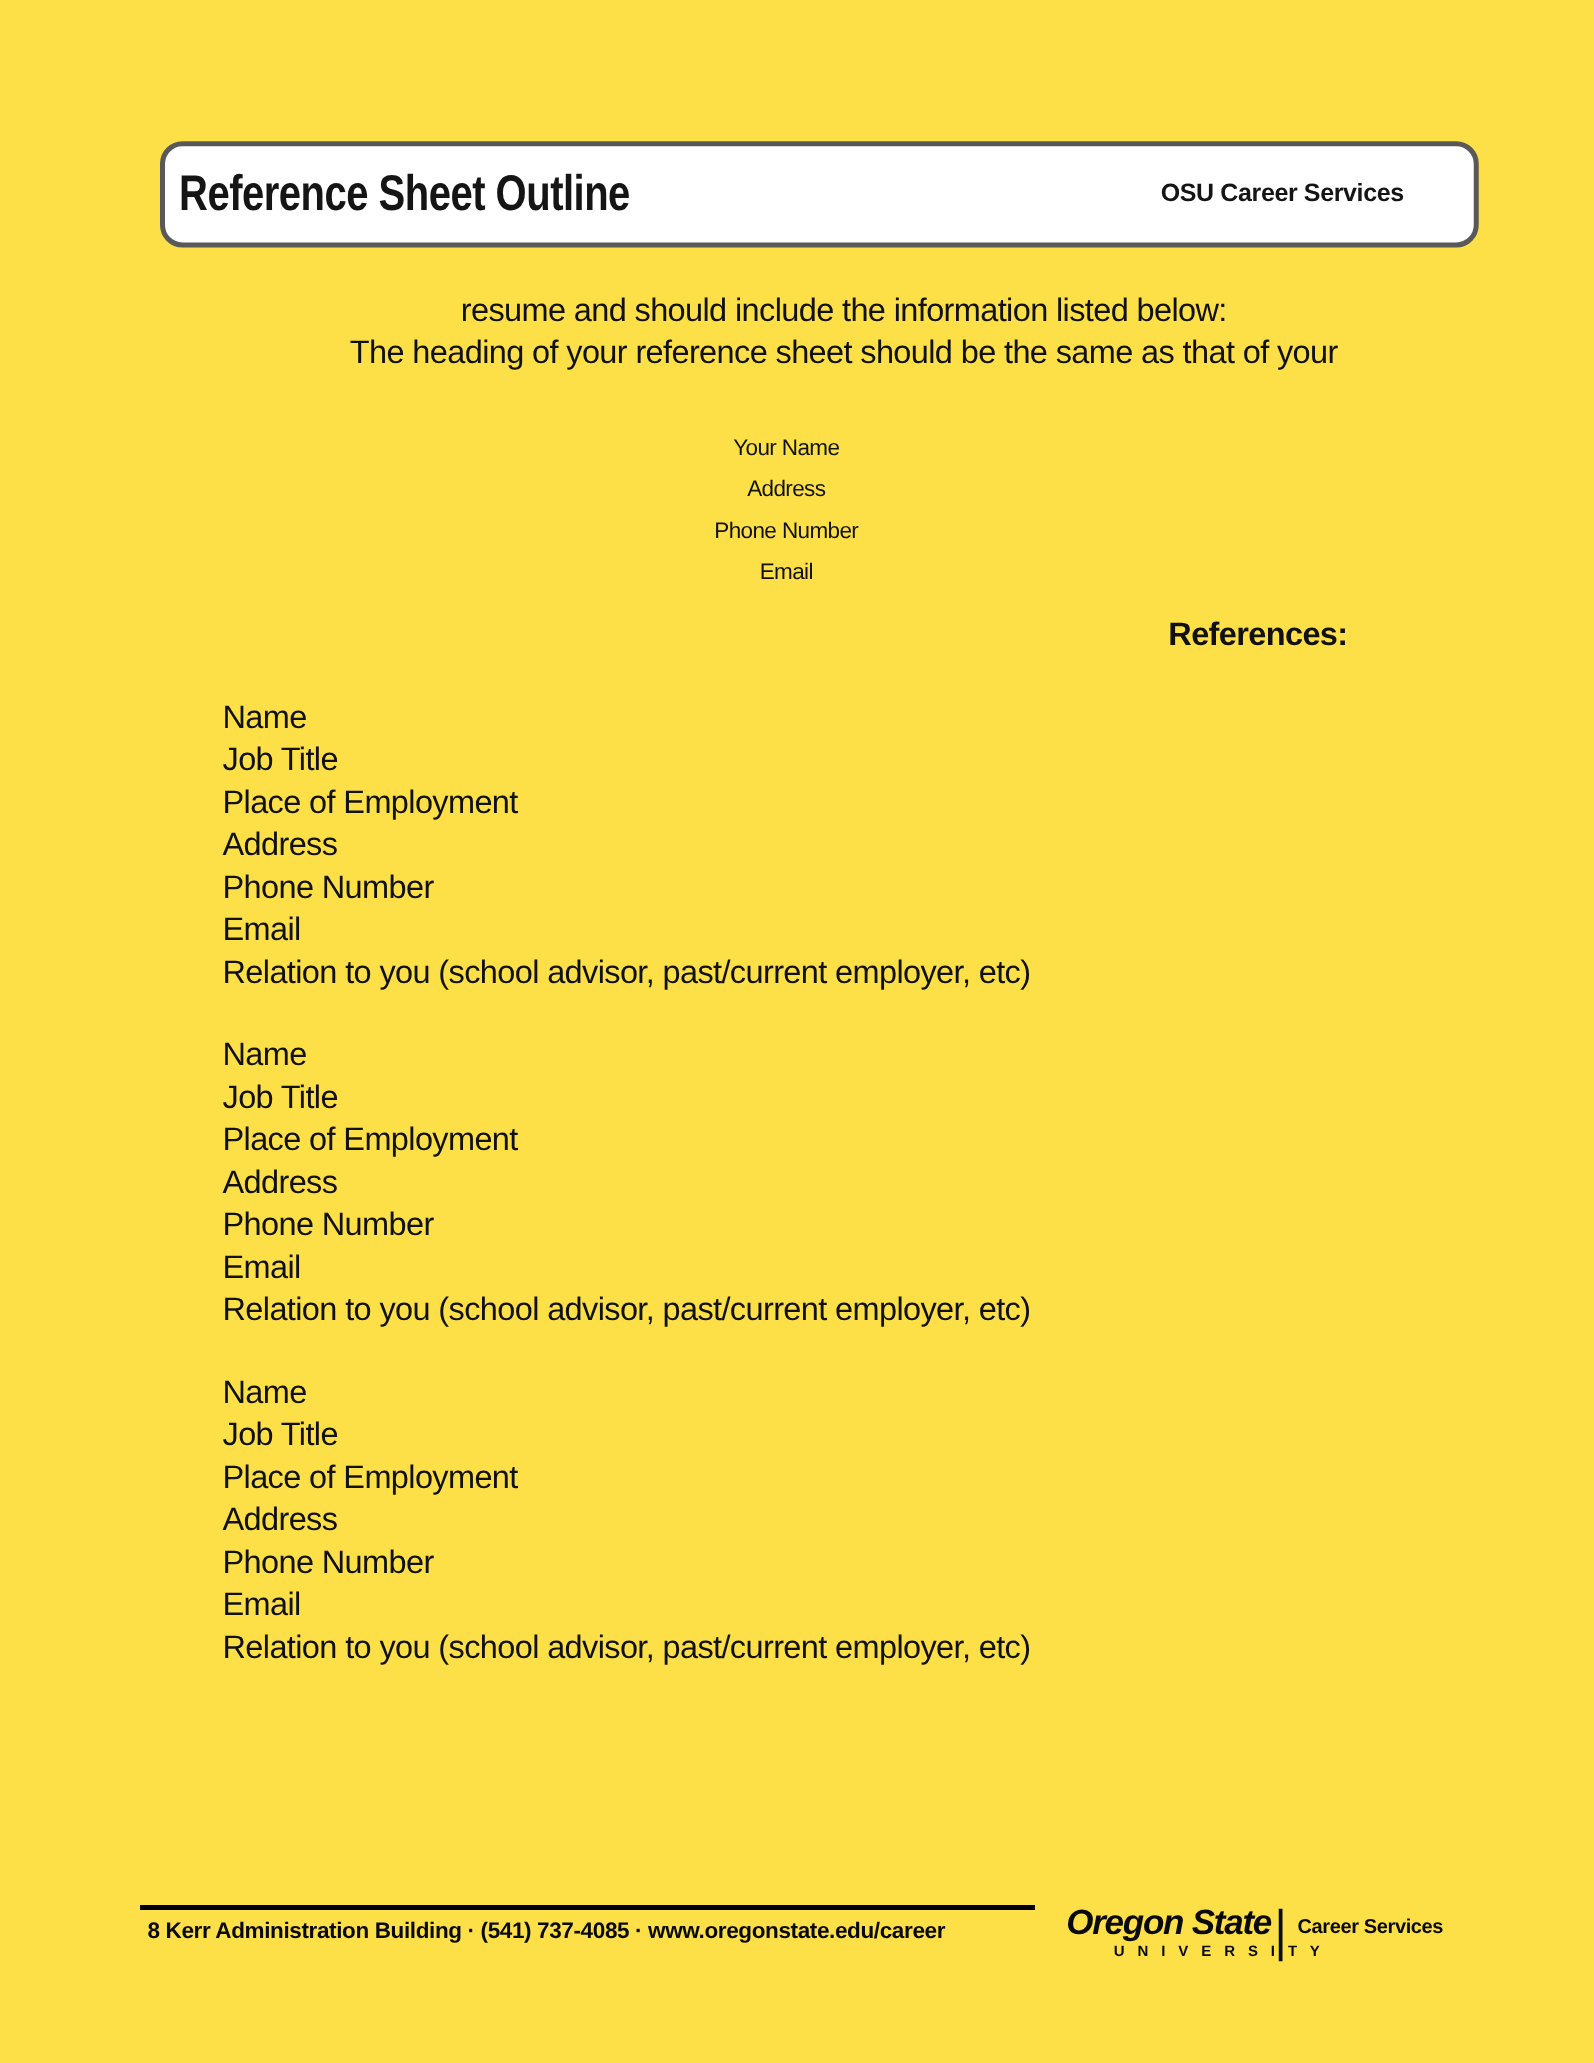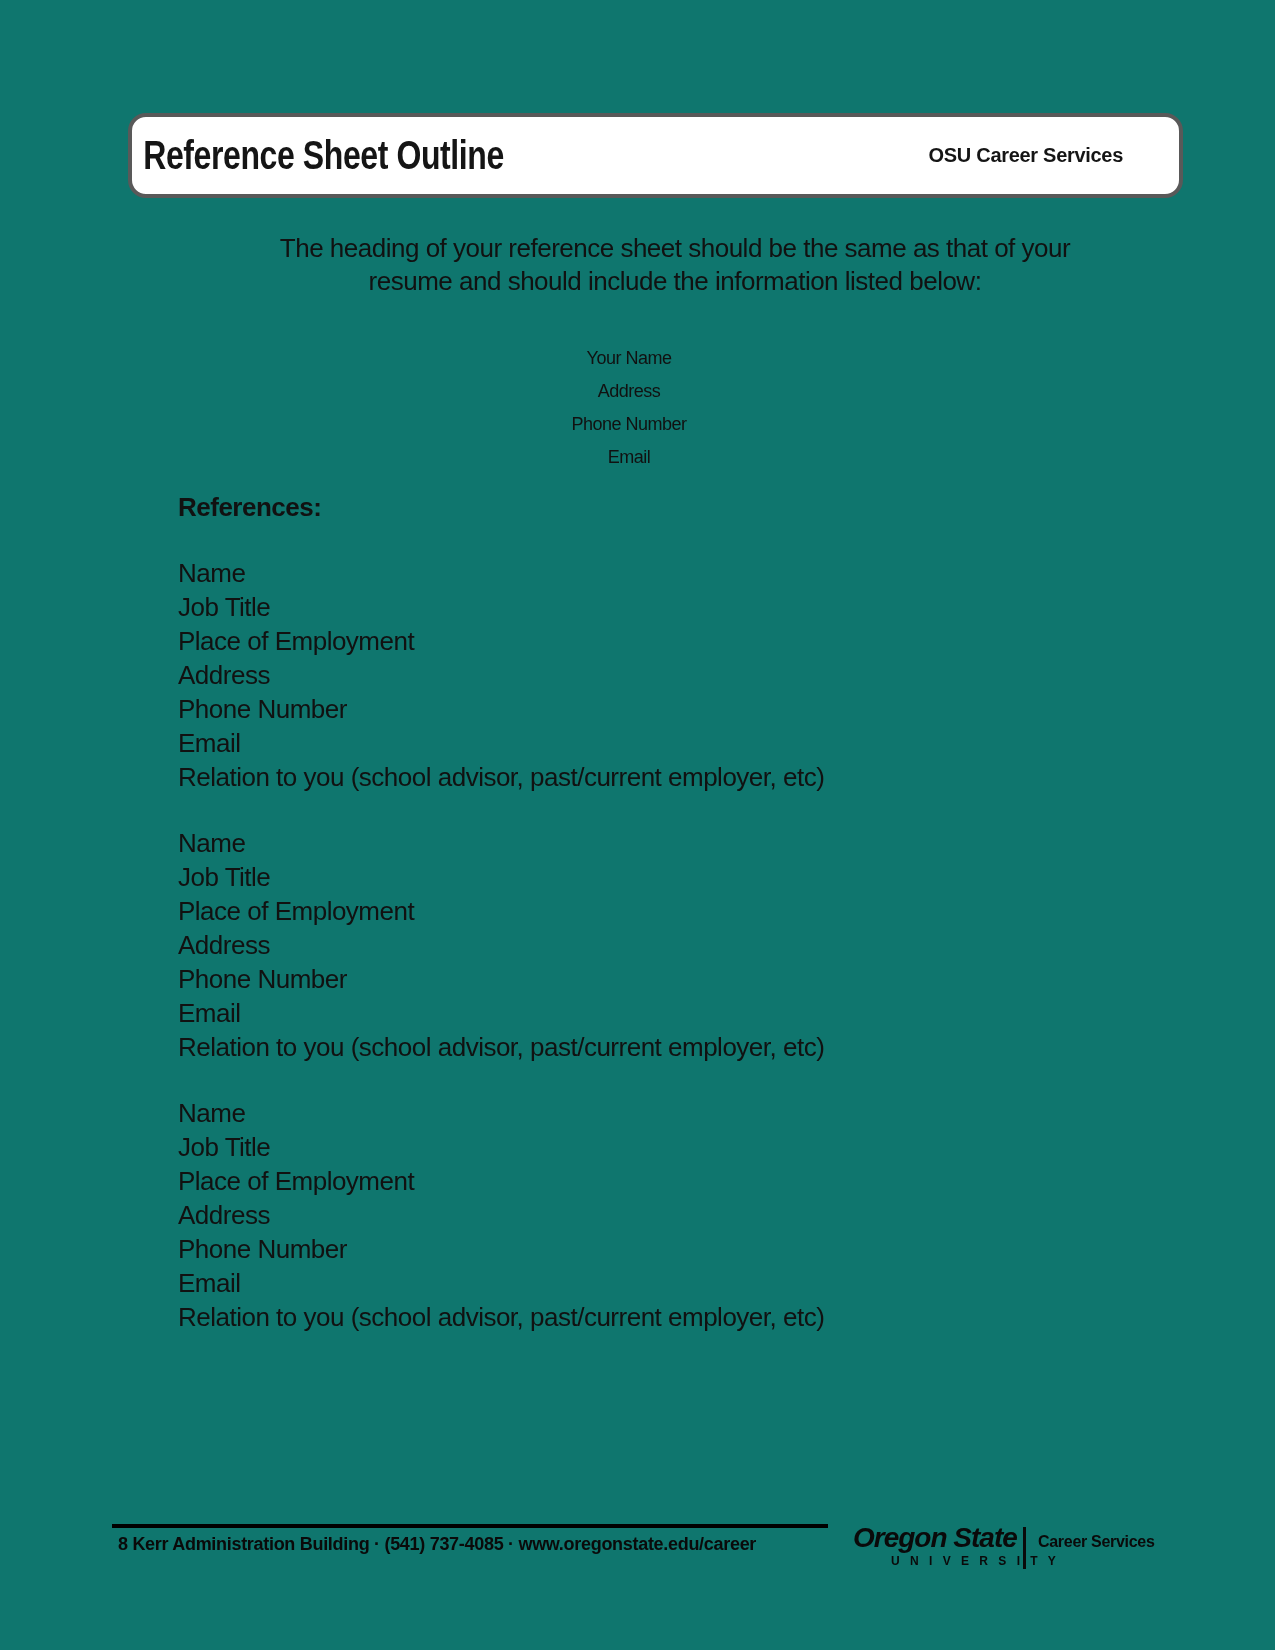--- a/index.html
+++ b/index.html
@@ -1,20 +1,20 @@
 <!DOCTYPE html>
 <html><head>
 <meta charset="utf-8">
 <style>
   html, body { margin: 0; padding: 0; background: #ffffff; }
   .page {
     position: relative;
     width: 1275px;
     height: 1650px;
-    background: #0f766e;
+    background: #fde047;
     font-family: "Liberation Sans", sans-serif;
     color: #111111;
     overflow: hidden;
   }
 
   
   .header-box {
     position: absolute;
     left: 128px;
     top: 113px;
@@ -76,20 +76,21 @@
     left: 178px;
     top: 490px;
     width: 900px;
     font-size: 26px;
     letter-spacing: -0.5px;
   }
   .ref-label {
     font-weight: bold;
     line-height: 34px;
     margin-bottom: 32px;
+    text-align: right;
   }
   .ref-block {
     line-height: 34px;
     margin-bottom: 32px;
   }
   .ref-line { white-space: nowrap; }
 
   
   .footer-rule {
     position: absolute;
@@ -158,22 +159,22 @@
 <body>
 
 <div class="page">
 
   <div class="header-box">
     <div class="header-title">Reference Sheet Outline</div>
     <div class="header-org">OSU Career Services</div>
   </div>
 
   <div class="intro">
+    <div>resume and should include the information listed below:</div>
     <div>The heading of your reference sheet should be the same as that of your</div>
-    <div>resume and should include the information listed below:</div>
   </div>
 
   <div class="heading-block">
     <div>Your Name</div>
     <div>Address</div>
     <div>Phone Number</div>
     <div>Email</div>
   </div>
 
   <div class="main-col">

